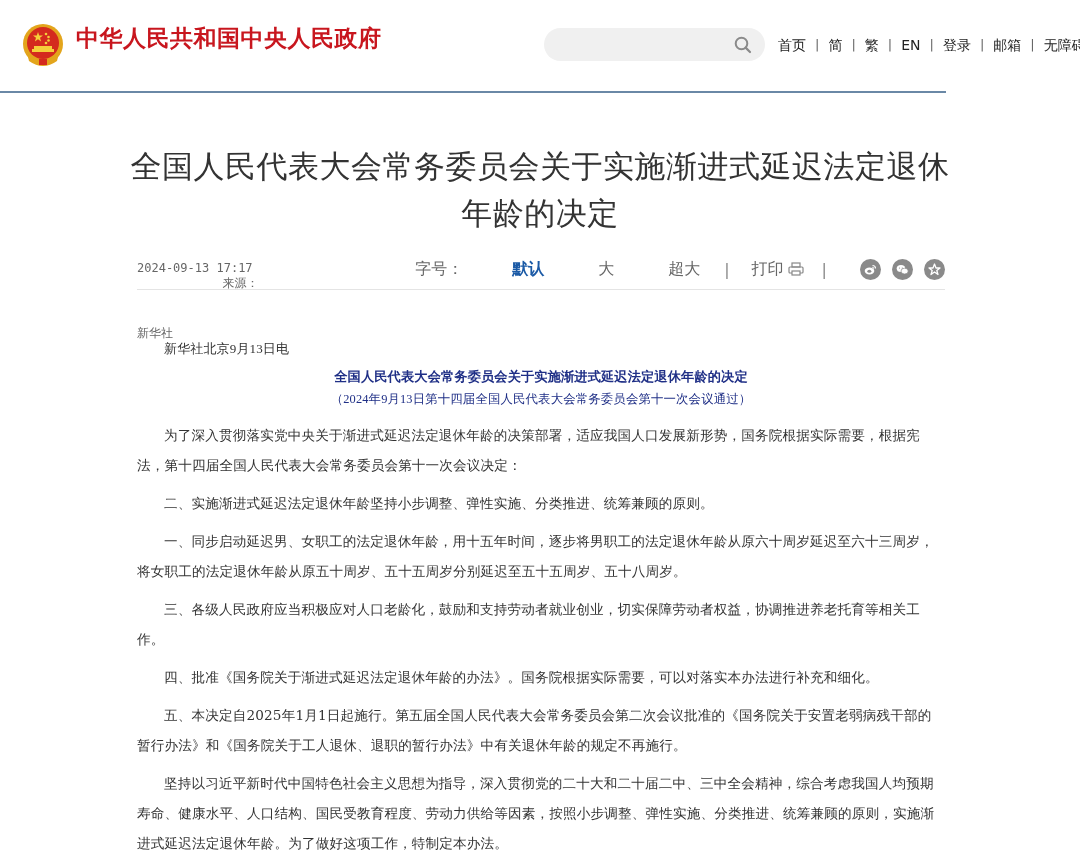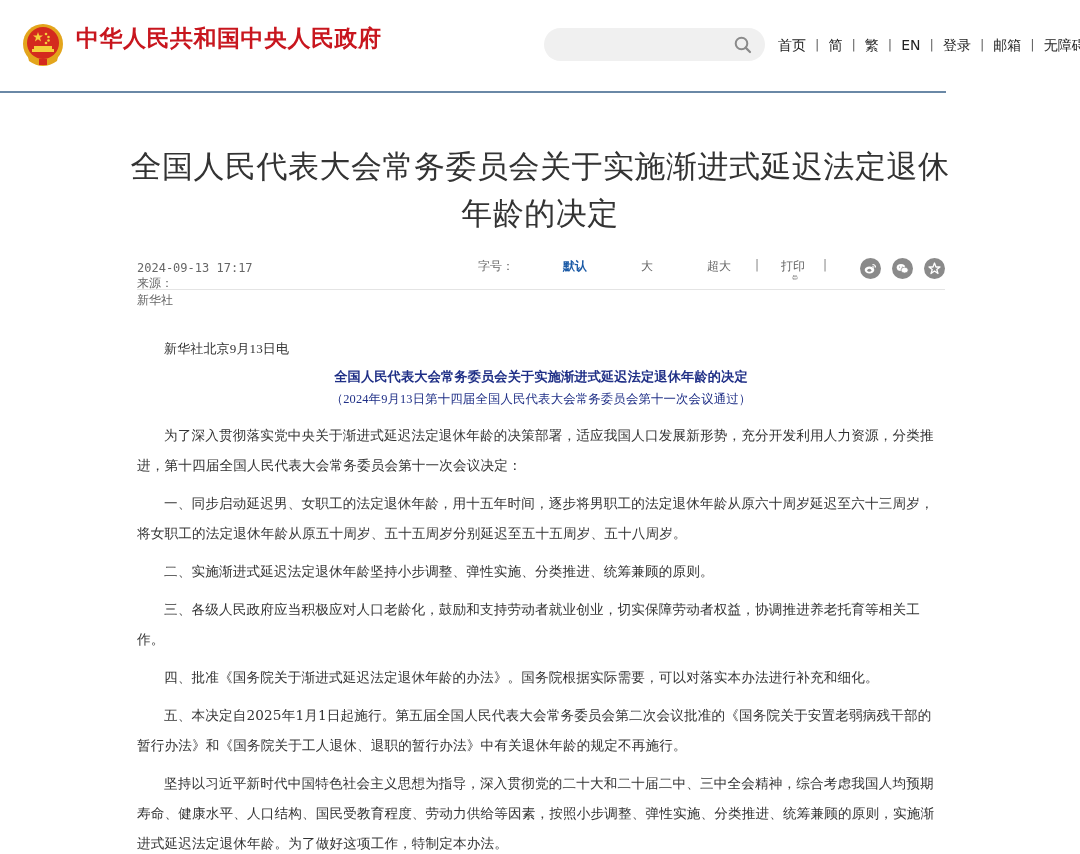--- a/index.html
+++ b/index.html
@@ -22,28 +22,28 @@
   .topnav .nav-link { cursor: pointer; white-space: nowrap; }
   .topnav .sep { color: #666; margin: 0 9px; font-size: 13px; }
 
   
   .article-title { position: absolute; left: 130px; top: 143px; width: 820px; text-align: center; font-size: 31px; line-height: 47px; color: #333; font-weight: normal; letter-spacing: 0.5px; }
 
   
   .meta { position: absolute; left: 137px; top: 258px; width: 808px; height: 32px; border-bottom: 1px solid #e4e4e4; }
   .meta-left { position: absolute; left: 0; top: 3px; font-family: "DejaVu Sans Mono", "Liberation Mono", monospace; font-size: 12px; color: #666; display: flex; flex-direction: column; }
   .meta-left .date { margin-right: 14px; }
-  .meta-left .src-label { font-family: Liberation Serif, serif; margin-right: 8px; }
-  .meta-left .src-val { font-family: "DejaVu Sans", sans-serif; }
-  .meta-right { position: absolute; right: 0; top: 0; display: flex; font-size: 12px; color: #666; height: 22px; }
+  .meta-left .src-label { font-family: Liberation Serif, serif; margin-right: 8px; text-align: right; }
+  .meta-left .src-val { font-family: "DejaVu Sans", sans-serif; margin-top: 33px; }
+  .meta-right { position: absolute; right: 0; top: 0; display: flex; align-items: center; font-size: 16px; color: #666; height: 22px; }
   .fs-label { margin-right: 1px; }
   .fs-opt { margin-right: 6px; cursor: pointer; padding-left: 48px; }
   .fs-opt.active { color: #1b5aa6; font-weight: bold; }
   .vsep { color: #888; margin: 0 22px 0 18px; }
-  .print { display: flex; align-items: center; cursor: pointer; flex-direction: column; }
+  .print { display: flex; align-items: center; cursor: pointer; }
   .print-icon { width: 16px; height: 14px; margin-left: 4px; }
   .share { width: 21px; height: 21px; border-radius: 50%; background: #8a8a8a; margin-left: 11px; display: flex; align-items: center; justify-content: center; cursor: pointer; }
   .share:first-of-type { margin-left: 0; }
   .share svg { width: 13px; height: 13px; }
 
   
   .content { position: absolute; left: 137px; top: 330px; width: 808px; font-family: "DejaVu Serif", "Liberation Serif", serif; font-size: 13.6px; color: #333; }
   .content p { line-height: 30px; text-indent: 27px; letter-spacing: 0.15px; }
   .content .dateline { font-family: Liberation Serif, serif; font-size: 13px; margin-top: 4px; margin-bottom: 2px; }
   .content .subhead { text-indent: 0; text-align: center; color: #1f2f86; font-weight: bold; font-size: 13.2px; line-height: 22px; }
@@ -143,20 +143,20 @@
         <polygon points="6.5,1 8,5 12,5 8.8,7.5 10,11.5 6.5,9 3,11.5 4.2,7.5 1,5 5,5" fill="none" stroke="#fff" stroke-width="1.3" stroke-linejoin="round"></polygon>
       </svg>
     </span>
   </div>
 </div>
 
 <article class="content">
   <p class="dateline">新华社北京9月13日电</p>
   <p class="subhead">全国人民代表大会常务委员会关于实施渐进式延迟法定退休年龄的决定</p>
   <p class="subnote">（2024年9月13日第十四届全国人民代表大会常务委员会第十一次会议通过）</p>
-  <p class="para">为了深入贯彻落实党中央关于渐进式延迟法定退休年龄的决策部署，适应我国人口发展新形势，充分开发利用人力资源，分类推进，第十四届全国人民代表大会常务委员会第十一次会议决定：</p>
+  <p class="para">为了深入贯彻落实党中央关于渐进式延迟法定退休年龄的决策部署，适应我国人口发展新形势，国务院根据实际需要，根据宪法，第十四届全国人民代表大会常务委员会第十一次会议决定：</p>
+  <p class="para">二、实施渐进式延迟法定退休年龄坚持小步调整、弹性实施、分类推进、统筹兼顾的原则。</p>
   <p class="para">一、同步启动延迟男、女职工的法定退休年龄，用十五年时间，逐步将男职工的法定退休年龄从原六十周岁延迟至六十三周岁，将女职工的法定退休年龄从原五十周岁、五十五周岁分别延迟至五十五周岁、五十八周岁。</p>
-  <p class="para">二、实施渐进式延迟法定退休年龄坚持小步调整、弹性实施、分类推进、统筹兼顾的原则。</p>
   <p class="para">三、各级人民政府应当积极应对人口老龄化，鼓励和支持劳动者就业创业，切实保障劳动者权益，协调推进养老托育等相关工作。</p>
   <p class="para">四、批准《国务院关于渐进式延迟法定退休年龄的办法》。国务院根据实际需要，可以对落实本办法进行补充和细化。</p>
   <p class="para">五、本决定自2025年1月1日起施行。第五届全国人民代表大会常务委员会第二次会议批准的《国务院关于安置老弱病残干部的暂行办法》和《国务院关于工人退休、退职的暂行办法》中有关退休年龄的规定不再施行。</p>
   <p class="para">坚持以习近平新时代中国特色社会主义思想为指导，深入贯彻党的二十大和二十届二中、三中全会精神，综合考虑我国人均预期寿命、健康水平、人口结构、国民受教育程度、劳动力供给等因素，按照小步调整、弹性实施、分类推进、统筹兼顾的原则，实施渐进式延迟法定退休年龄。为了做好这项工作，特制定本办法。</p>
 </article>
 
 </body></html>

